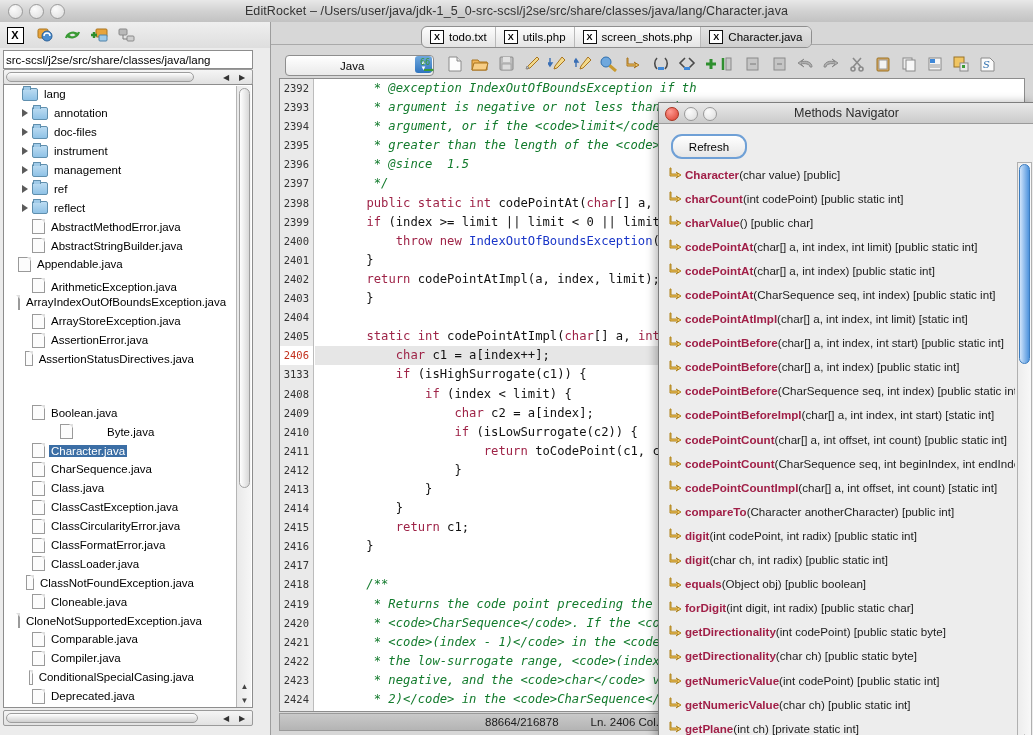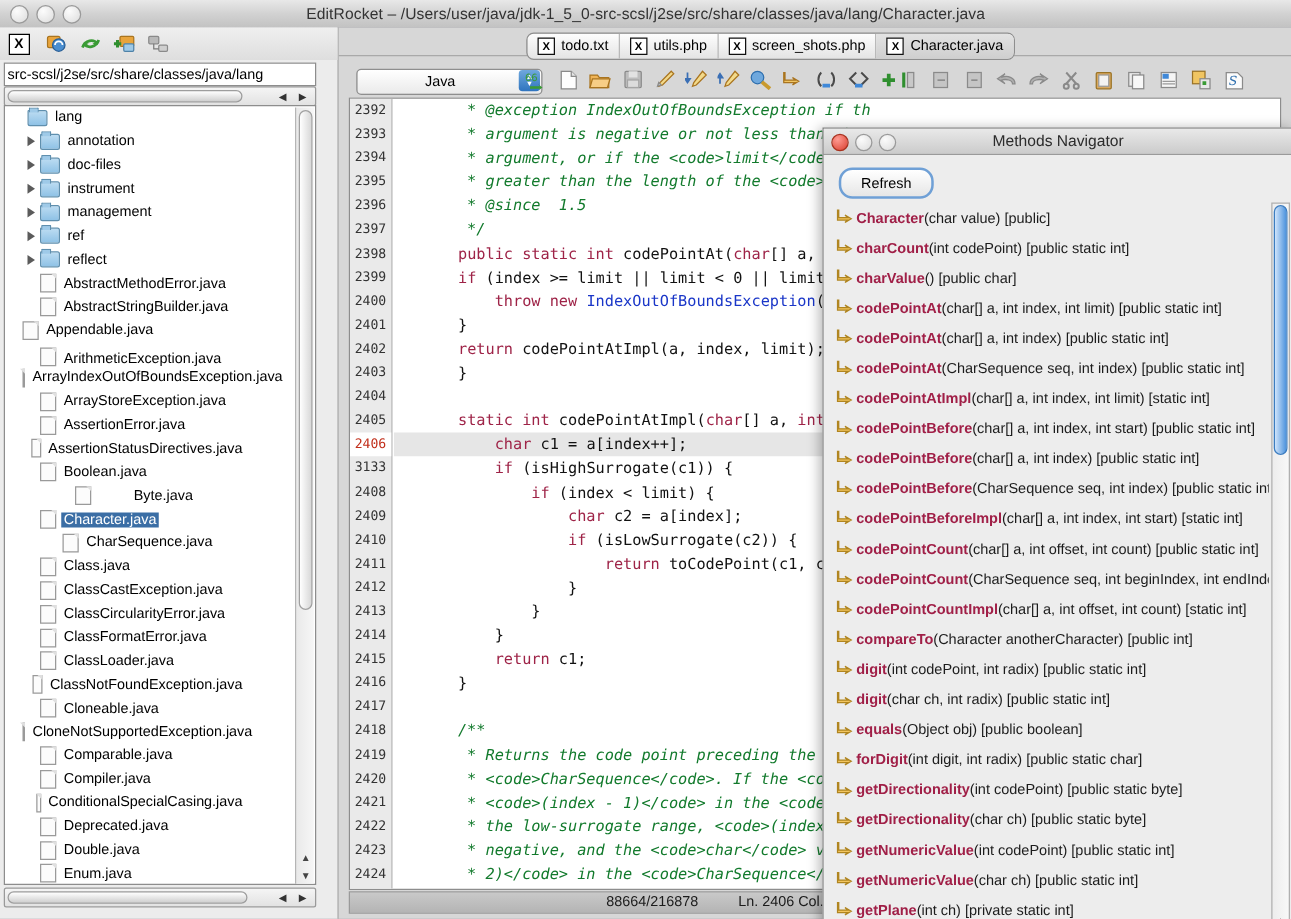--- a/index.html
+++ b/index.html
@@ -305,36 +305,36 @@
             <div class="trow" style="padding-left: 14px;">
               <div class="tw"></div>
               <div class="fileic"></div>
               <span class="tname">AssertionError.java</span>
             </div>
             <div class="trow" style="padding-left: 14px;">
               <div class="tw"></div>
               <div class="fileic"></div>
               <span class="tname">AssertionStatusDirectives.java</span>
             </div>
-            <div class="trow" style="padding-left: 14px;">
+            <div class="trow" style="padding-left: 14px; margin-top: 35px;">
               <div class="tw"></div>
               <div class="fileic"></div>
               <span class="tname">Boolean.java</span>
             </div>
             <div class="trow" style="padding-left: 14px; gap: 28px;">
               <div class="tw"></div>
               <div class="fileic"></div>
               <span class="tname">Byte.java</span>
             </div>
             <div class="trow sel" style="padding-left: 14px;">
               <div class="tw"></div>
               <div class="fileic"></div>
               <span class="tname">Character.java</span>
             </div>
-            <div class="trow" style="padding-left: 32px;">
+            <div class="trow" style="padding-left: 14px;">
               <div class="tw"></div>
               <div class="fileic"></div>
               <span class="tname">CharSequence.java</span>
             </div>
             <div class="trow" style="padding-left: 14px;">
               <div class="tw"></div>
               <div class="fileic"></div>
               <span class="tname">Class.java</span>
             </div>
             <div class="trow" style="padding-left: 14px;">

